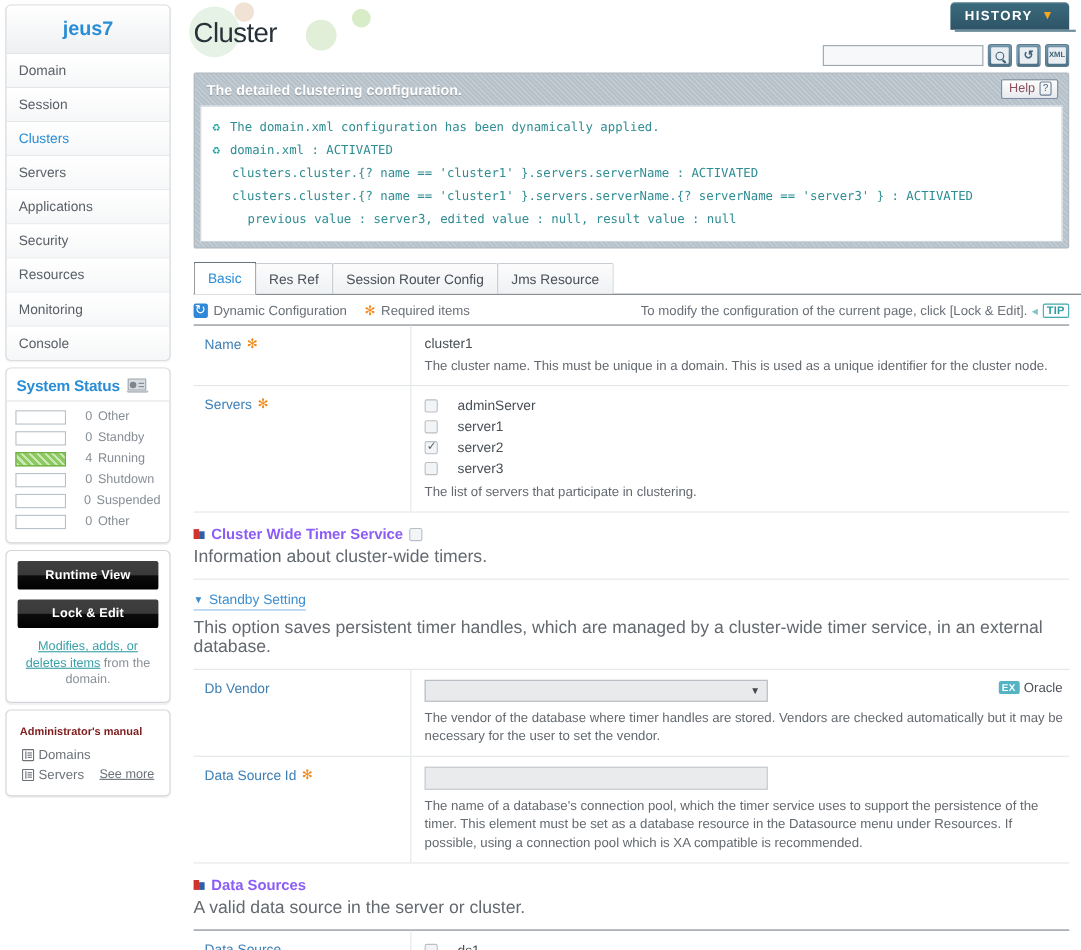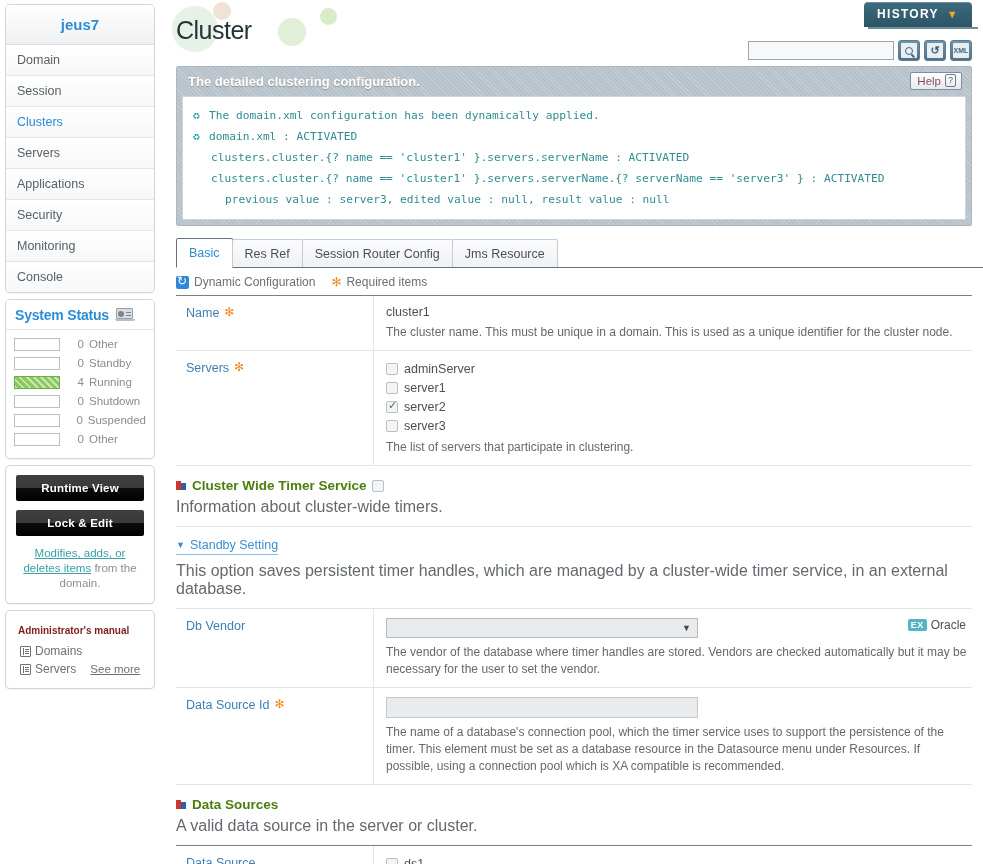--- a/index.html
+++ b/index.html
@@ -20,39 +20,39 @@
     margin: 4px 5px 6px 5px;
     border: 1px solid #d2d6da;
     border-radius: 5px;
     background: #fff;
     box-shadow: 0 1px 1px rgba(0,0,0,0.06);
     overflow: hidden;
   }
   .domain-title {
     background: linear-gradient(#ffffff, #eef0f2);
     text-align:center;
-    font-size: 15px;
+    font-size: 18px;
     font-weight: bold;
     color: #2a8ed6;
     padding: 11px 0 11px 0;
     border-bottom: 1px solid #dcdfe3;
   }
   .nav-item {
     padding: 8px 11px;
     border-bottom: 1px solid #e4e7ea;
     font-size: 12.5px;
     color: #5a6068;
     background: linear-gradient(#ffffff,#f6f7f8);
     cursor: pointer;
   }
   .nav-item:last-child { border-bottom: none; }
   .nav-item.active { color: #2a8ed6; }
 
   .status-head {
-    display:flex; align-items:center; gap:6px;
+    display:flex; align-items:flex-end; gap:6px;
     padding: 7px 9px 6px 9px;
     border-bottom: 1px solid #e2e5e8;
     background:#fff;
   }
   .status-head .t { font-size: 14px; font-weight: bold; color:#2a8ed6; letter-spacing:-0.2px;}
   .laptop-icon { width:20px; height:14px; position:relative; flex:none; }
   .laptop-icon .scr { position:absolute; left:1px; top:0; width:17px; height:11px; border:1px solid #9aa3ab; background:#d8dde2; border-radius:1px;}
   .laptop-icon .pie { position:absolute; left:3px; top:2.5px; width:6px; height:6px; border-radius:50%; background:#7d868e;}
   .laptop-icon .ln { position:absolute; left:11px; width:5px; height:1px; background:#7d868e;}
   .laptop-icon .base { position:absolute; left:0; top:11px; width:20px; height:2px; background:#b6bec5; border-radius:0 0 2px 2px;}
@@ -158,29 +158,29 @@
   .tip-badge { border:1px solid #3ea8ae; color:#2f9aa2; font-weight:bold; font-size:10px; padding:0 3px; border-radius:2px; background:#fff; letter-spacing:0.3px;}
   .tip-arrow { color:#7fc4c9; font-size:11px; }
 
   
   .ftable { margin:0 11px 0 16px; border-top:1px solid #7a8086; }
   .frow { display:flex; border-bottom:1px solid #e3e6e9; }
   .flabel { width:198px; flex:none; padding: 10px 8px 10px 10px; border-right:1px solid #e3e6e9; color:#3d7fb5; font-size:12.5px; display:flex; align-items:flex-start; gap:5px;}
   .fval { flex:1; padding: 9px 4px 9px 12px; }
   .fval .value { font-size:12.5px; color:#4a5057; padding-bottom:5px; }
   .fdesc { font-size:12px; color:#63696f; line-height:17px; }
-  .cbrow { display:flex; align-items:center; gap:6px; padding: 2px 0 3px 0; font-size:12.5px; color:#4a5057;}
+  .cbrow { display:flex; align-items:center; gap:18px; padding: 2px 0 3px 0; font-size:12.5px; color:#4a5057;}
   .cb { width:12px; height:12px; border:1px solid #b9bfc5; background:#f3f4f6; border-radius:2px; position:relative; flex:none; }
   .cb.checked:after { content:"\2713"; position:absolute; left:1px; top:-3px; font-size:11px; color:#5a6067; }
 
   .sect-head { margin:0 11px 0 16px; padding: 12px 0 2px 0; display:flex; align-items:center; gap:6px; }
   .sect-ico { width:10px; height:10px; position:relative; flex:none;}
   .sect-ico .r{position:absolute;left:0;top:0;width:5px;height:9px;background:#d0342c;}
   .sect-ico .b{position:absolute;left:5px;top:2px;width:5px;height:7px;background:#2f5fa8;}
-  .sect-title { font-size:13.5px; font-weight:bold; color:#4d7c0f; }
+  .sect-title { font-size:13.5px; font-weight:bold; color:#8b5cf6; }
   .sect-desc { margin:0 11px 0 16px; padding: 3px 0 10px 0; font-size:16px; color:#63696f; border-bottom:1px solid #e3e6e9;}
   .sect-desc.noborder { border-bottom:none; }
 
   .dbset { margin:0 11px 0 16px; padding: 10px 0 1px 0; }
   .dbset .lnk { display:inline-flex; align-items:center; gap:5px; color:#3d8fd0; font-size:12.5px; border-bottom:1px solid #8bbde6; padding-bottom:2px; cursor:pointer;}
   .dbset .tri { color:#3d8fd0; font-size:9px; }
 
   .selectbox { width:312px; height:20px; border:1px solid #b4bac0; background:#e8eaec; position:relative; }
   .selectbox .ar { position:absolute; right:6px; top:4px; font-size:9px; color:#42484e;}
   .textbox { width:312px; height:21px; border:1px solid #c3c8cd; background:#e9ebed; }
@@ -197,20 +197,21 @@
 
     <div class="panel">
       <div class="domain-title">jeus7</div>
       <div id="nav-list">
           <div class="nav-item">Domain</div>
           <div class="nav-item">Session</div>
           <div class="nav-item active">Clusters</div>
           <div class="nav-item">Servers</div>
           <div class="nav-item">Applications</div>
           <div class="nav-item">Security</div>
+          <div class="nav-item">Resources</div>
           <div class="nav-item">Monitoring</div>
           <div class="nav-item">Console</div>
         </div>
     </div>
 
     <div class="panel">
       <div class="status-head">
         <span class="t">System Status</span>
         <span class="laptop-icon">
           <span class="scr"></span>
@@ -334,20 +335,25 @@
       </div>
 
     <div class="legend-row">
       <span class="legend-item">
         <span class="dyn-ico"></span>
         <span>Dynamic Configuration</span>
       </span>
       <span class="legend-item">
         <span class="req-ico">✻</span>
         <span>Required items</span>
+      </span>
+      <span class="legend-right">
+        <span>To modify the configuration of the current page, click [Lock &amp; Edit].</span>
+        <span class="tip-arrow">◂</span>
+        <span class="tip-badge">TIP</span>
       </span>
     </div>
 
     <div class="ftable">
 
       <div class="frow">
         <div class="flabel">
           <span>Name</span>
           <span class="req-ico">✻</span>
         </div>

